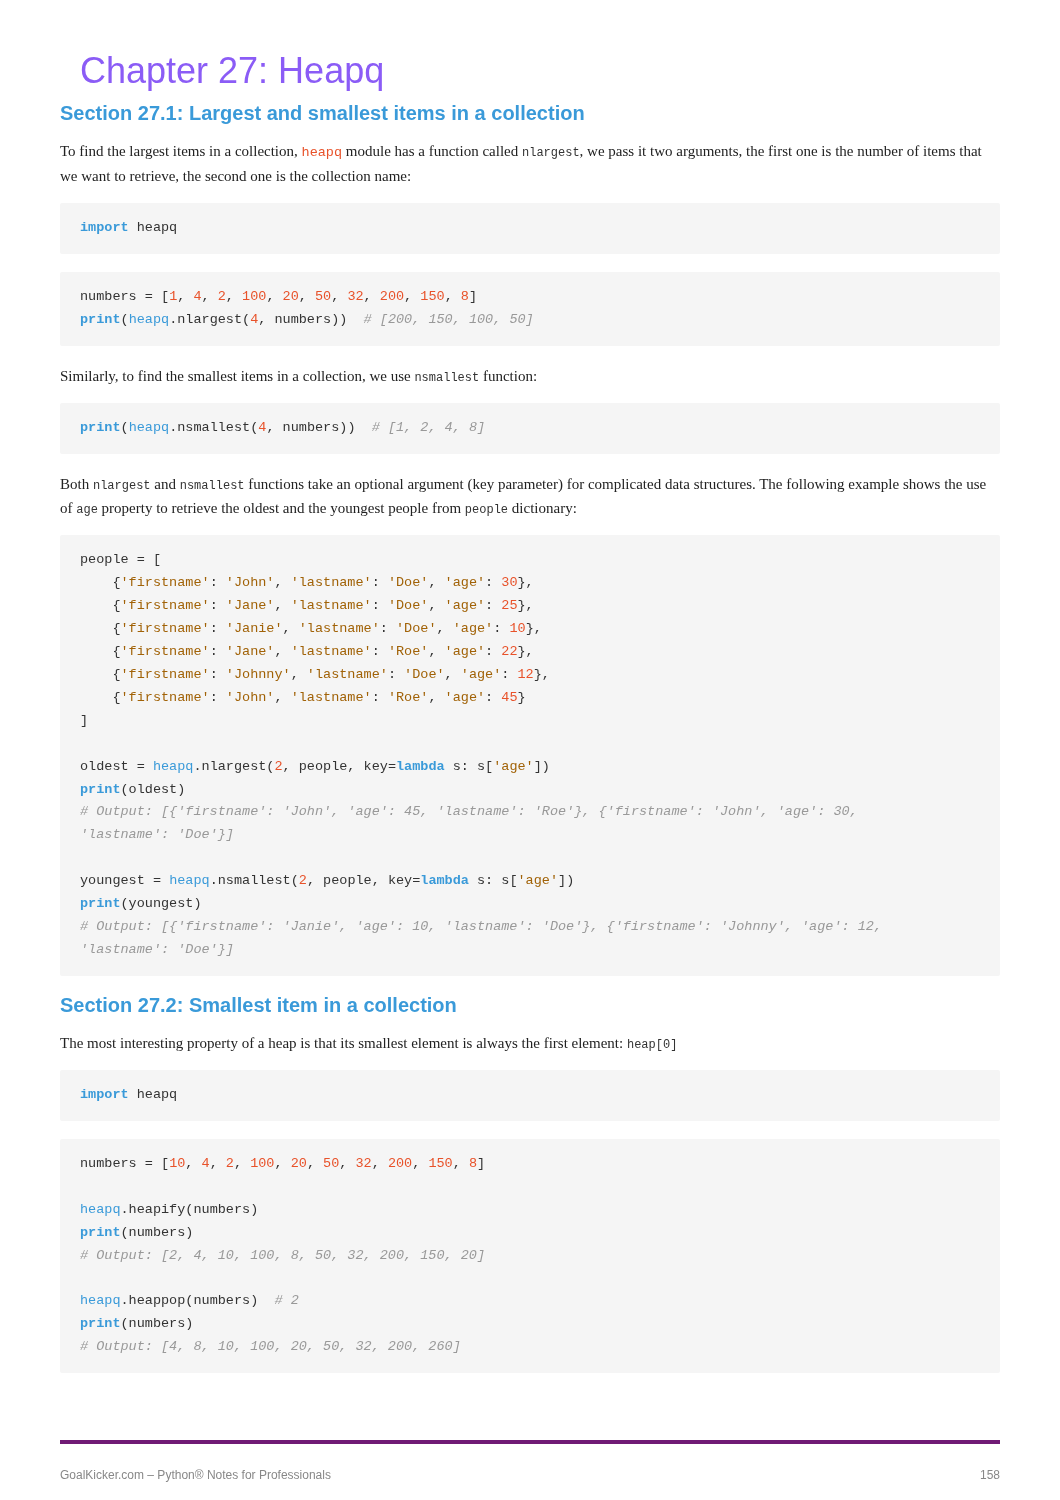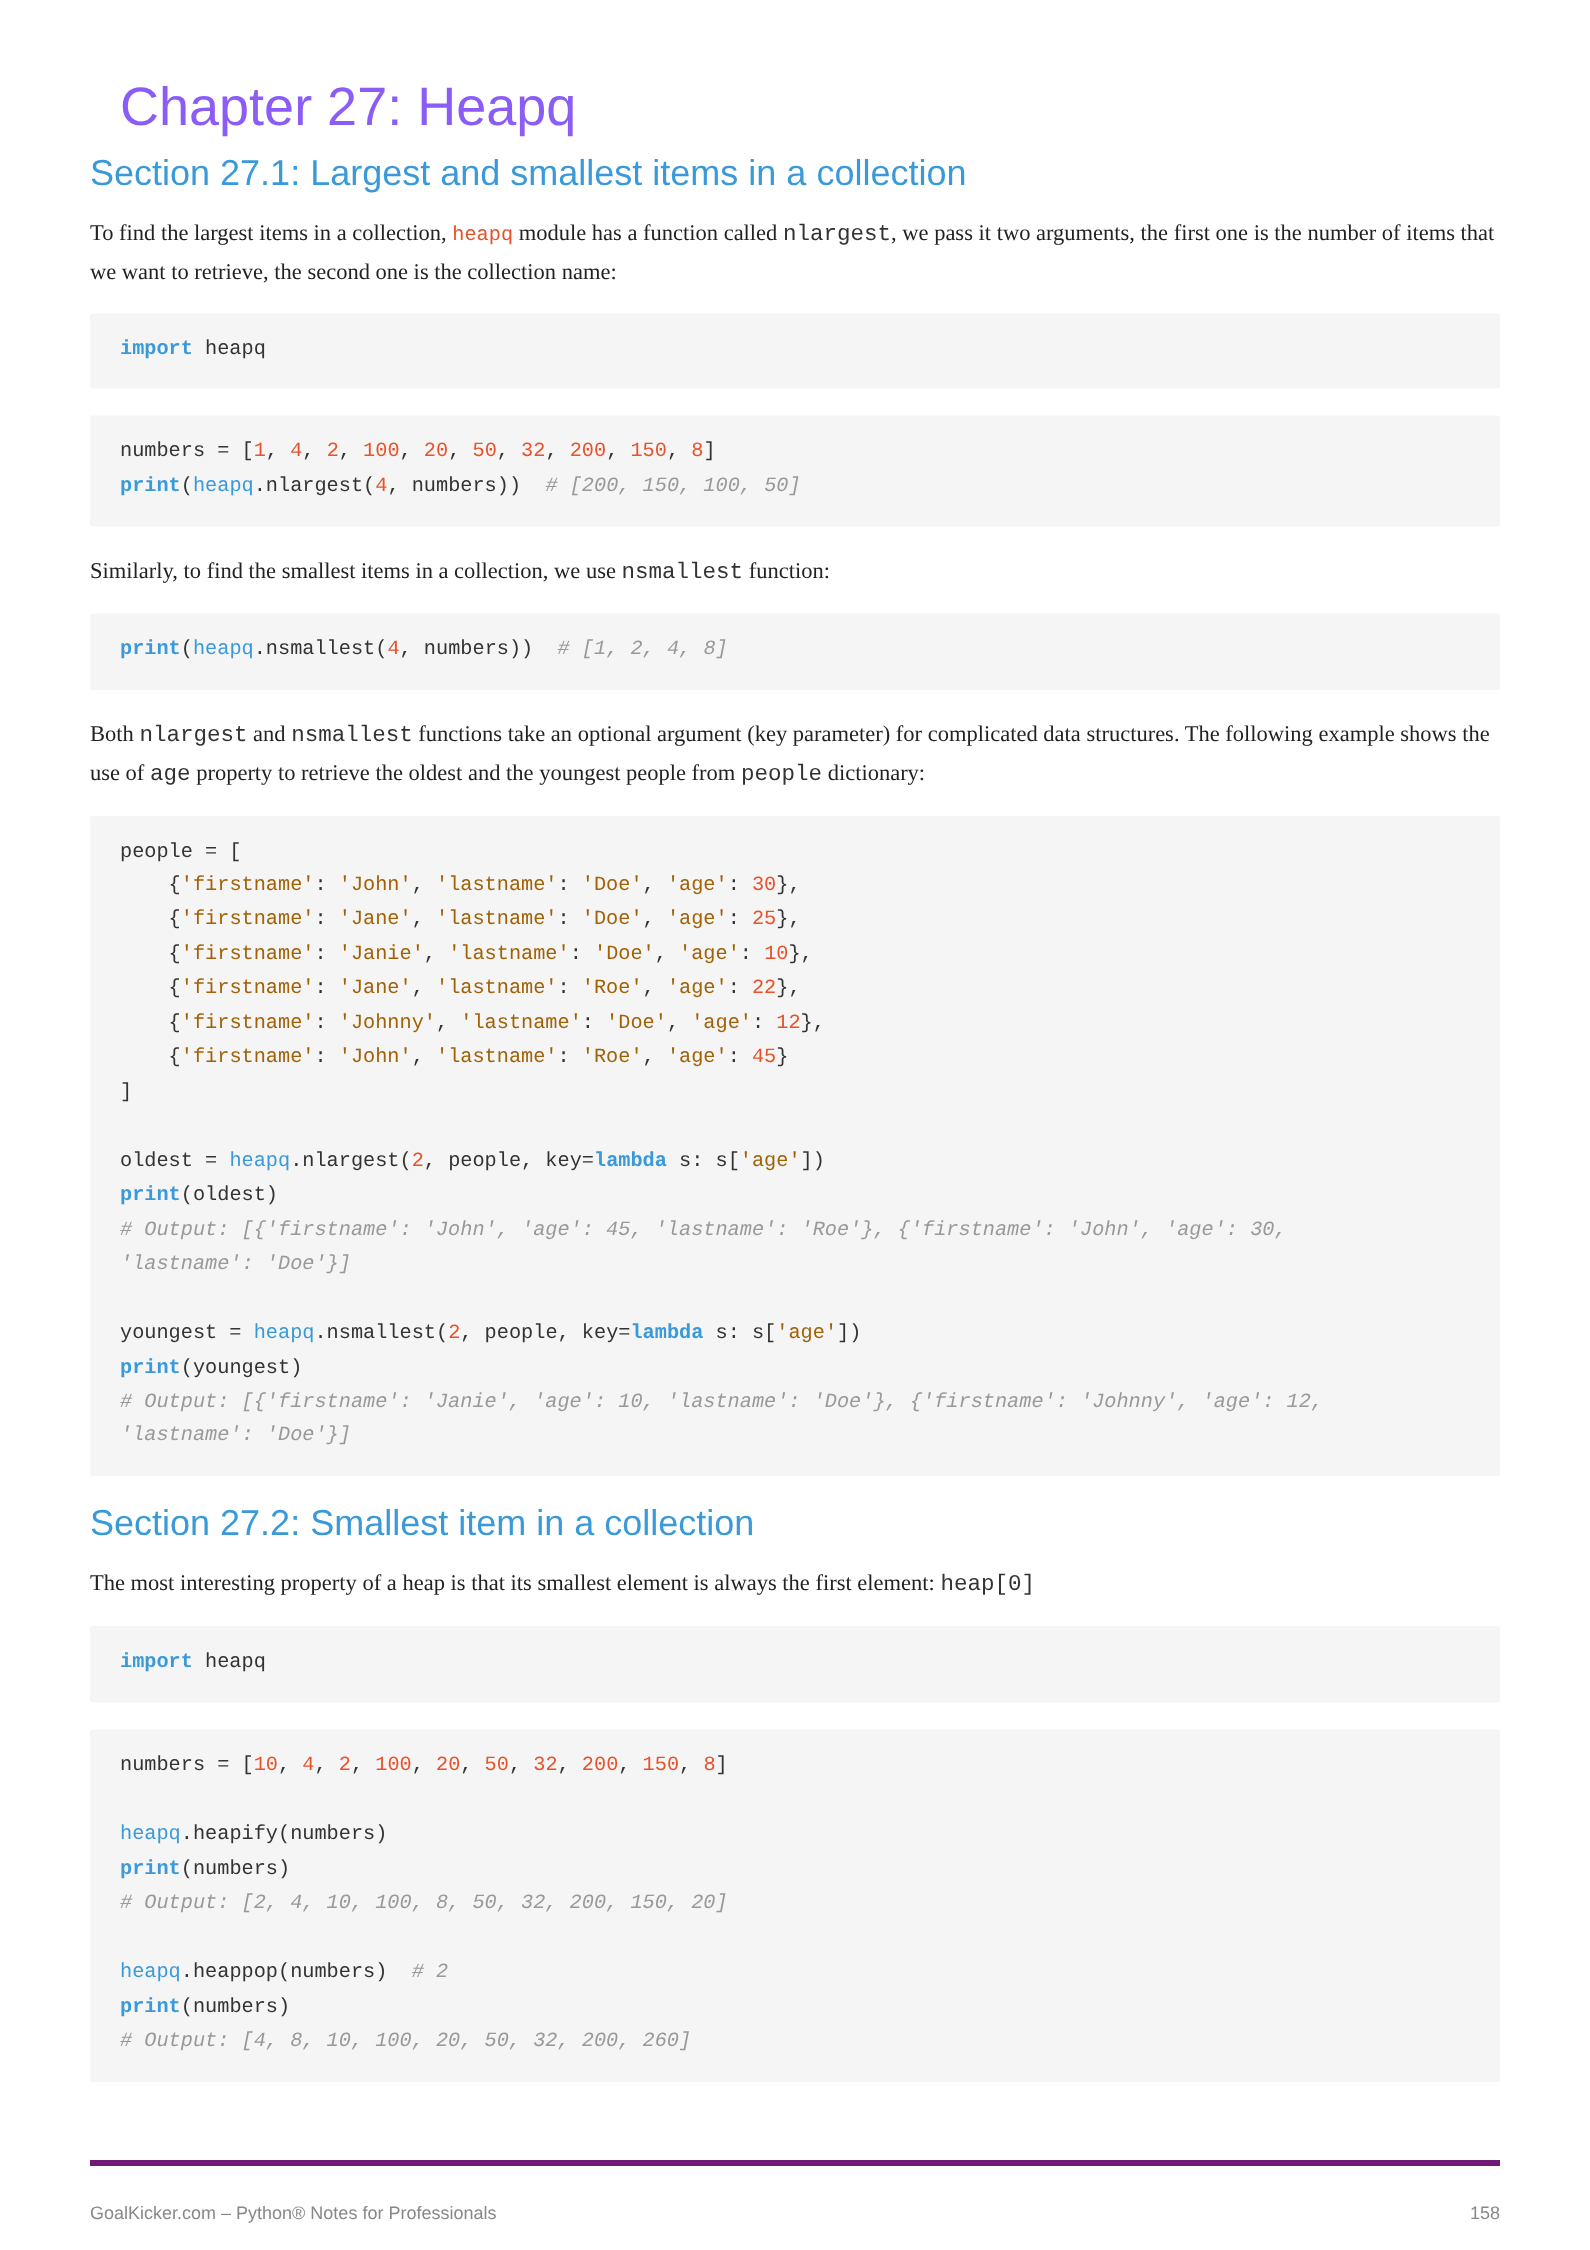--- a/index.html
+++ b/index.html
@@ -19,22 +19,22 @@
       font-size: 36px;
       font-weight: 400;
       color: #8b5cf6;
       margin-bottom: 10px;
       margin-top: 10px;
       margin-left: 20px;
     }
 
     h2 {
       font-family: Arial, Helvetica, sans-serif;
-      font-size: 24px;
-      font-weight: 400;
+      font-size: 20px;
+      font-weight: 700;
       color: #3a9ad9;
       margin-bottom: 14px;
       margin-top: 8px;
     }
 
     p {
       line-height: 1.65;
       margin-bottom: 14px;
       color: #222;
     }
@@ -51,21 +51,21 @@
       display: block;
       color: #333;
     }                             
     .num { color: #e8522a; }                            
     .str { color: #a16207; }                               
     .comment { color: #999; font-style: italic; }       
     .builtin { color: #3a9ad9; font-weight: bold; }    
     .module { color: #3a9ad9; }                         
     .inline-code {
       font-family: 'Courier New', Courier, monospace;
-      font-size: 15px;
+      font-size: 12px;
       background: none;
       color: #333;
     }
     .inline-heapq {
       font-family: 'Courier New', Courier, monospace;
       font-size: 13.5px;
       color: #e8522a;
     }
     .lambda-kw { color: #3a9ad9; font-weight: bold; }
 

